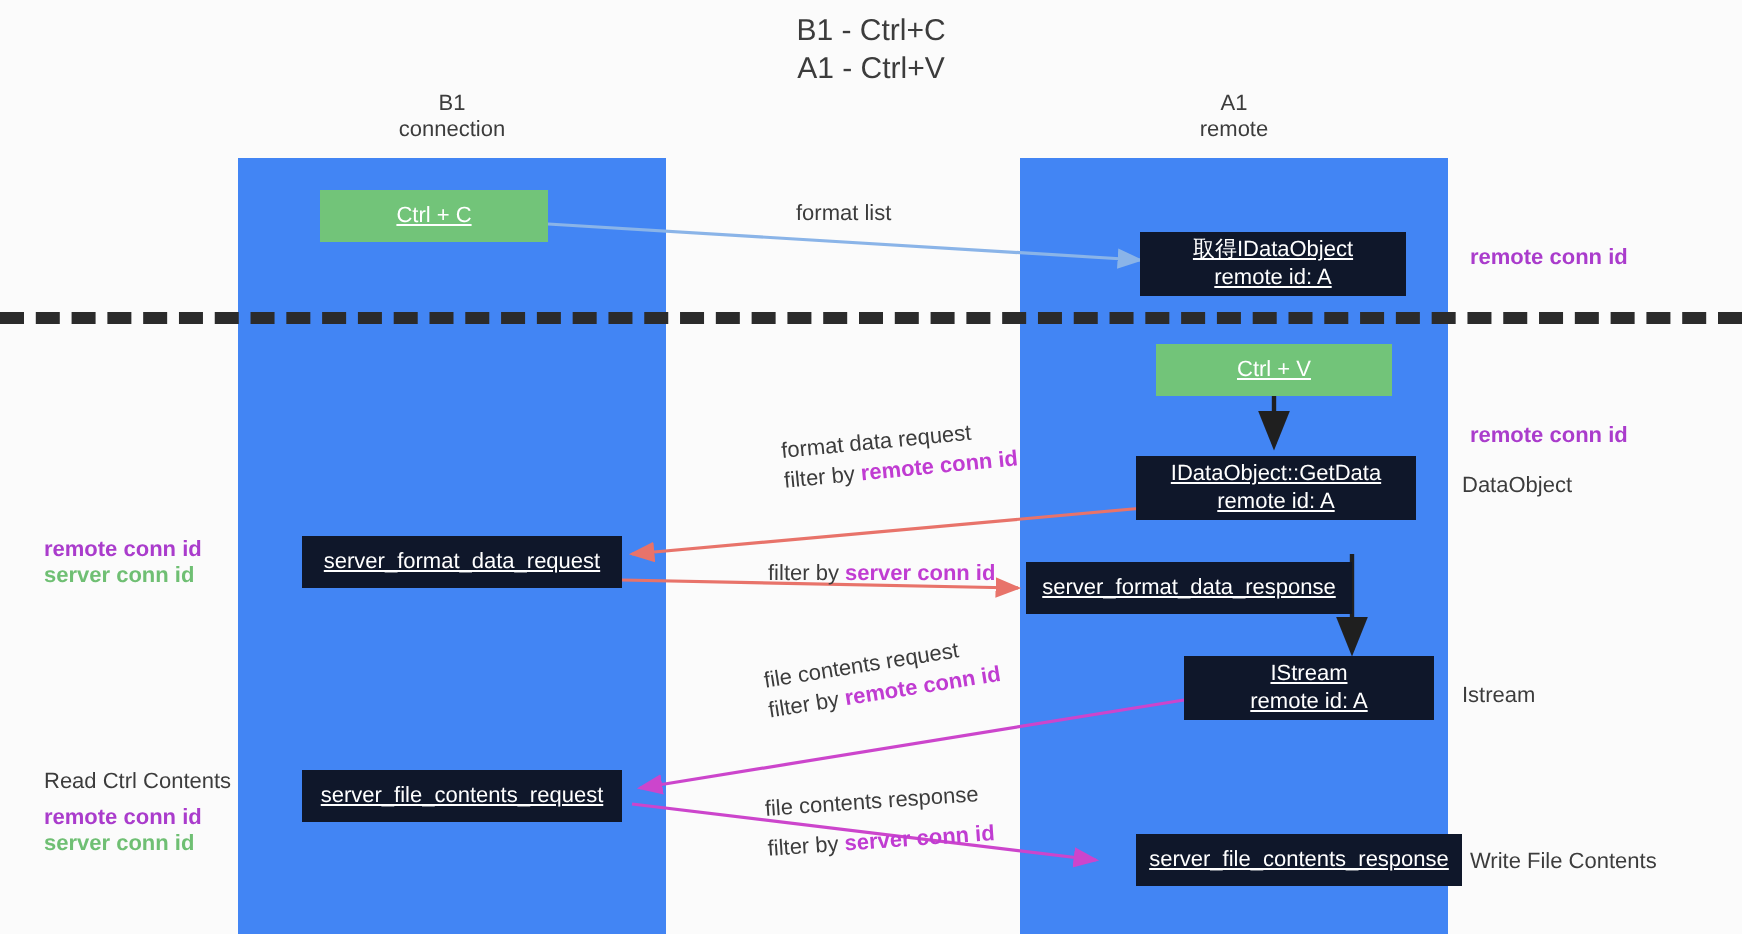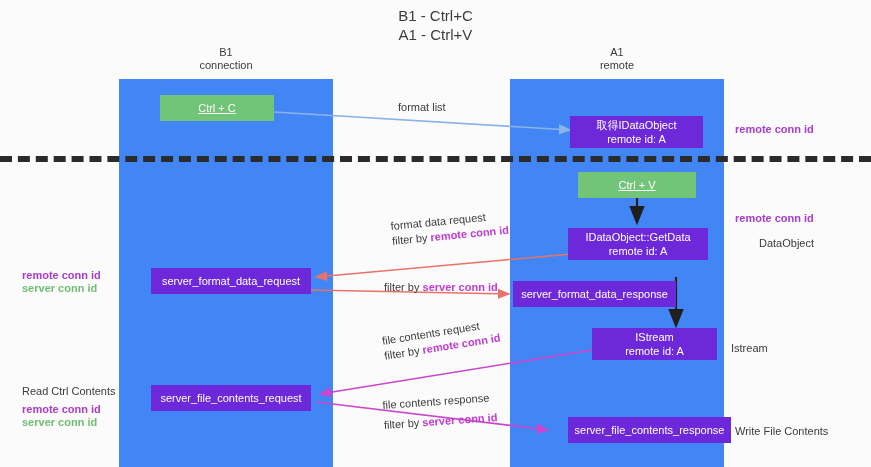--- a/index.html
+++ b/index.html
@@ -55,21 +55,21 @@
     flex-direction: column;
     align-items: center;
     justify-content: center;
     font-size: 11px;
     color: #ffffff;
     text-align: center;
     line-height: 14px;
     z-index: 5;
   }
   .node.green { background: #72c479; text-decoration: underline; }
-  .node.orange { background: #6d28d9; }
+  .node.orange { background: #0f172a; text-decoration: underline; }
   .node .l2 { display: block; }
 
   
   #separator {
     position: absolute;
     left: 0px; top: 156px;
     width: 871px; height: 0px;
     border-top: 6px dashed #2b2b2b;
     z-index: 8;
   }
@@ -213,21 +213,21 @@
 
   <div class="edge-label" style="left:382px; top:398px; transform: rotate(-4deg); transform-origin: left top;">
     <div>file contents response</div>
     <div style="margin-top:5px;"><span>filter by </span><span class="hl-server">server conn id</span></div>
   </div>
 
   <div class="side-note note-remote" style="left:735px; top:122px;">remote conn id</div>
 
   <div class="side-note note-remote" style="left:735px; top:211px;">remote conn id</div>
 
-  <div class="side-note note-plain" style="left:759px; top:236px;">DataObject</div>
+  <div class="side-note note-plain" style="left:731px; top:236px;">DataObject</div>
 
   <div class="side-note note-plain" style="left:731px; top:341px;">Istream</div>
 
   <div class="side-note note-plain" style="left:735px; top:424px;">Write File Contents</div>
 
   <div class="side-note note-remote" style="left:22px; top:268px;">remote conn id</div>
 
   <div class="side-note note-server" style="left:22px; top:281px;">server conn id</div>
 
   <div class="side-note note-plain" style="left:22px; top:384px;">Read Ctrl Contents</div>

